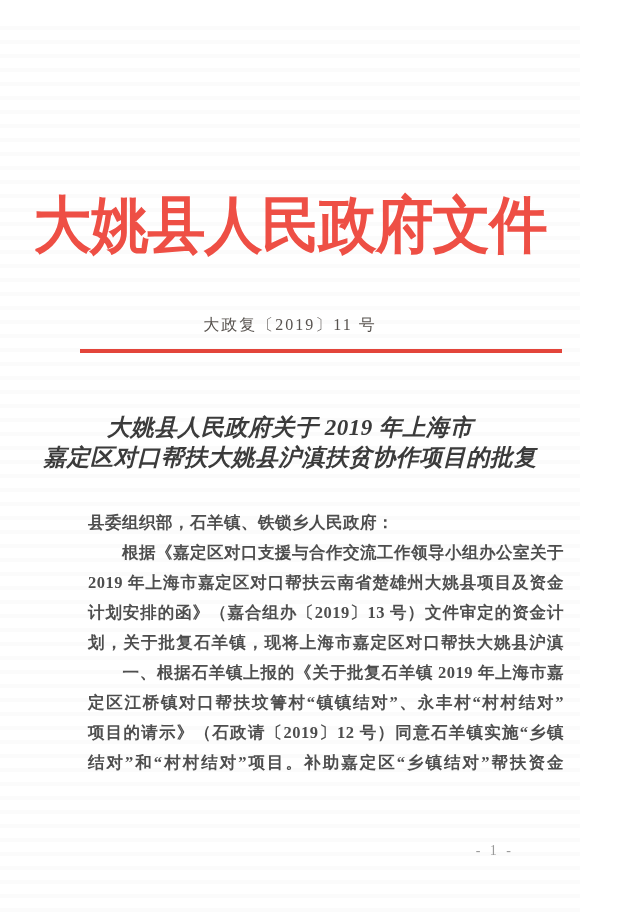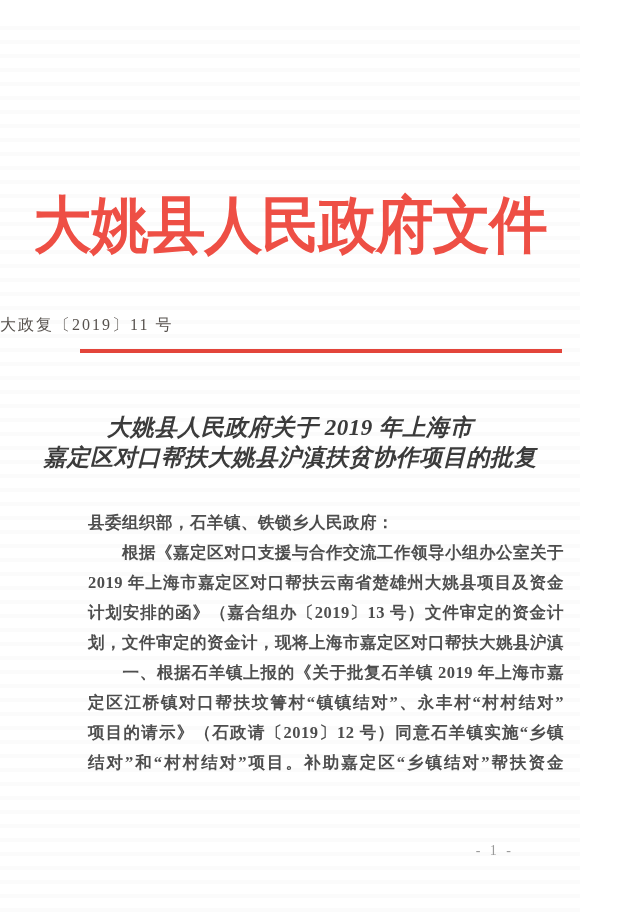--- a/index.html
+++ b/index.html
@@ -34,21 +34,21 @@
     font-weight:bold;
     line-height:72px;
     letter-spacing:-1px;
     color:var(--header-red);
     transform:scaleY(1.06);
     transform-origin:top center;
   }
   .doc-number{
     position:absolute;
     top:299px;left:0;right:0;
-    text-align:left;
+    text-align:center;
     font-size:16px;
     letter-spacing:2px;
     color:var(--doc-number-gray);
   }
   .red-rule{
     position:absolute;
     top:333px;left:80px;
     width:482px;height:4px;
     background:var(--rule-red);
   }
@@ -101,21 +101,21 @@
   <div class="doc-title">
     <div>大姚县人民政府关于 2019 年上海市</div>
     <div>嘉定区对口帮扶大姚县沪滇扶贫协作项目的批复</div>
   </div>
 
   <div class="body-text">
       <div class="body-line">县委组织部，石羊镇、铁锁乡人民政府：</div>
       <div class="body-line j">　　根据《嘉定区对口支援与合作交流工作领导小组办公室关于</div>
       <div class="body-line j">2019 年上海市嘉定区对口帮扶云南省楚雄州大姚县项目及资金</div>
       <div class="body-line j">计划安排的函》（嘉合组办〔2019〕13 号）文件审定的资金计</div>
-      <div class="body-line j">划，文件审定的资金计，现将上海市嘉定区对口帮扶大姚县沪滇</div>
+      <div class="body-line j">划，关于批复石羊镇，现将上海市嘉定区对口帮扶大姚县沪滇</div>
       <div class="body-line j">　　一、根据石羊镇上报的《关于批复石羊镇 2019 年上海市嘉</div>
       <div class="body-line j">定区江桥镇对口帮扶坟箐村“镇镇结对”、永丰村“村村结对”</div>
       <div class="body-line j">项目的请示》（石政请〔2019〕12 号）同意石羊镇实施“乡镇</div>
       <div class="body-line j">结对”和“村村结对”项目。补助嘉定区“乡镇结对”帮扶资金</div>
     </div>
 
   <div class="page-number">- 1 -</div>
 
 </div>
 

